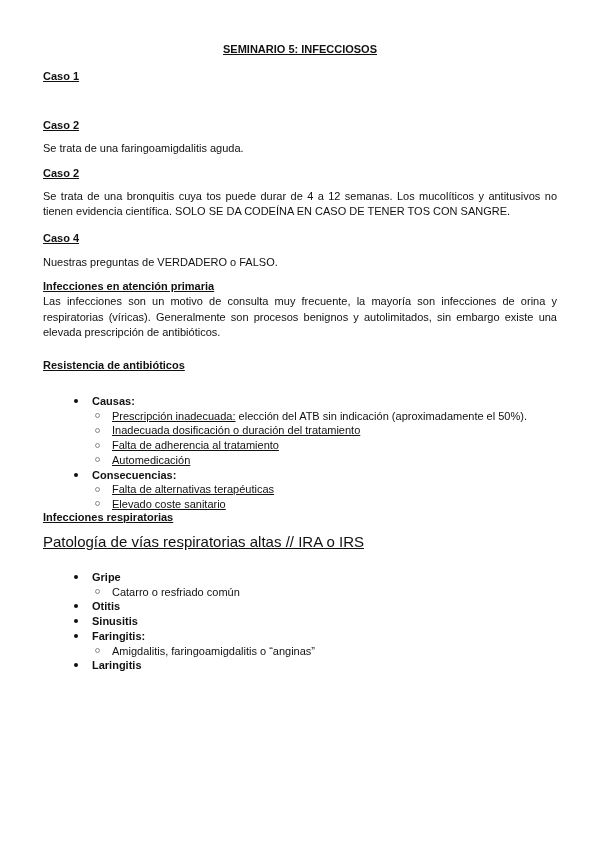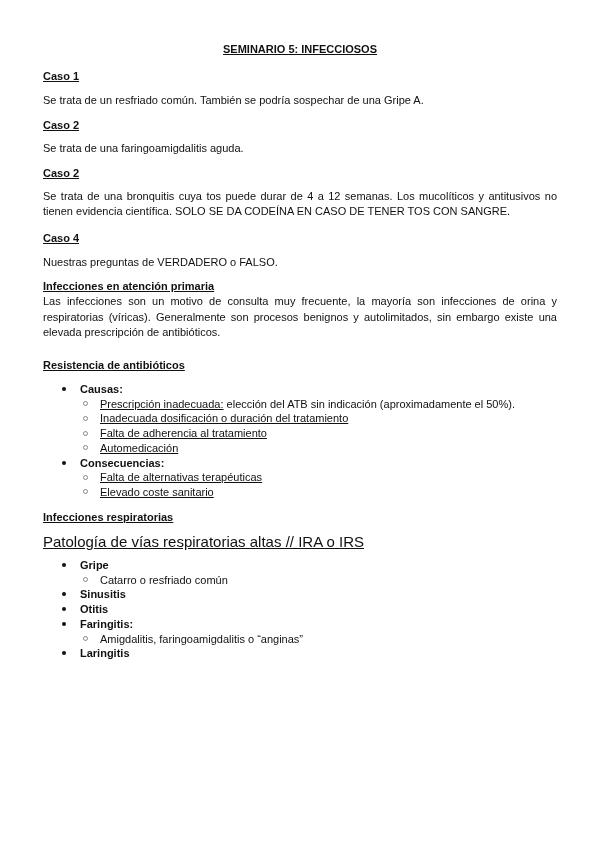--- a/index.html
+++ b/index.html
@@ -11,21 +11,21 @@
   }
   .page { position: relative; width: 600px; height: 848px; }
   .abs { position: absolute; left: 43px; width: 514px; }
   .title {
     position: absolute; top: 43px; left: 0; width: 600px; text-align: center;
     font-weight: bold; font-size: 11px; text-decoration: underline; letter-spacing: 0;
   }
   .h { font-weight: bold; text-decoration: underline; font-size: 11px; line-height: 14px; }
   .p { font-size: 11px; line-height: 15px; text-align: justify; margin: 0; }
   .sub { text-decoration: underline; font-size: 15px; line-height: 14px; }
-  ul { list-style: none; margin: 0; padding: 0; }
+  ul { list-style: none; margin: 12px; padding: 0; }
   .l1 { position: relative; padding-left: 37px; font-size: 11px; line-height: 14.7px; }
   .l1::before {
     content: ""; position: absolute; left: 19px; top: 5px; width: 4px; height: 4px;
     background: #111; border-radius: 50%;
   }
   .l2 { position: relative; padding-left: 57px; font-size: 11px; line-height: 14.7px; }
   .l2::before {
     content: ""; position: absolute; left: 40px; top: 4.5px; width: 3px; height: 3px;
     border: 1px solid #888; border-radius: 50%;
   }
@@ -33,21 +33,20 @@
   .u { text-decoration: underline; }
 </style>
 </head>
 <body>
 
 <div class="page">
 
   <div class="title">SEMINARIO 5: INFECCIOSOS</div>
 
   <div class="abs h" style="top:69px">Caso 1</div>
-  <p class="abs p" style="top:93px">Se trata de un resfriado común. También se podría sospechar de una Gripe A.</p>
 
   <div class="abs h" style="top:118px">Caso 2</div>
   <p class="abs p" style="top:141px">Se trata de una faringoamigdalitis aguda.</p>
 
   <div class="abs h" style="top:166px">Caso 2</div>
   <p class="abs p" style="top:189px">Se trata de una bronquitis cuya tos puede durar de 4 a 12 semanas. Los mucolíticos y antitusivos no tienen evidencia científica. SOLO SE DA CODEÍNA EN CASO DE TENER TOS CON SANGRE.</p>
 
   <div class="abs h" style="top:231px">Caso 4</div>
   <p class="abs p" style="top:255px">Nuestras preguntas de VERDADERO o FALSO.</p>
 
@@ -64,21 +63,21 @@
     <li class="l1 b">Consecuencias:</li>
     <li class="l2"><span class="u">Falta de alternativas terapéuticas</span></li>
     <li class="l2"><span class="u">Elevado coste sanitario</span></li>
   </ul>
 
   <div class="abs h" style="top:510px">Infecciones respiratorias</div>
   <div class="abs sub" style="top:535px">Patología de vías respiratorias altas // IRA o IRS</div>
   <ul class="abs" style="top:558px">
     <li class="l1"><span class="b">Gripe</span></li>
     <li class="l2">Catarro o resfriado común</li>
+    <li class="l1"><span class="b">Otitis</span></li>
     <li class="l1"><span class="b">Sinusitis</span></li>
-    <li class="l1"><span class="b">Otitis</span></li>
     <li class="l1"><span class="b">Faringitis:</span></li>
     <li class="l2">Amigdalitis, faringoamigdalitis o “anginas”</li>
     <li class="l1"><span class="b">Laringitis</span></li>
   </ul>
 
 
 </div>
 
 </body></html>

